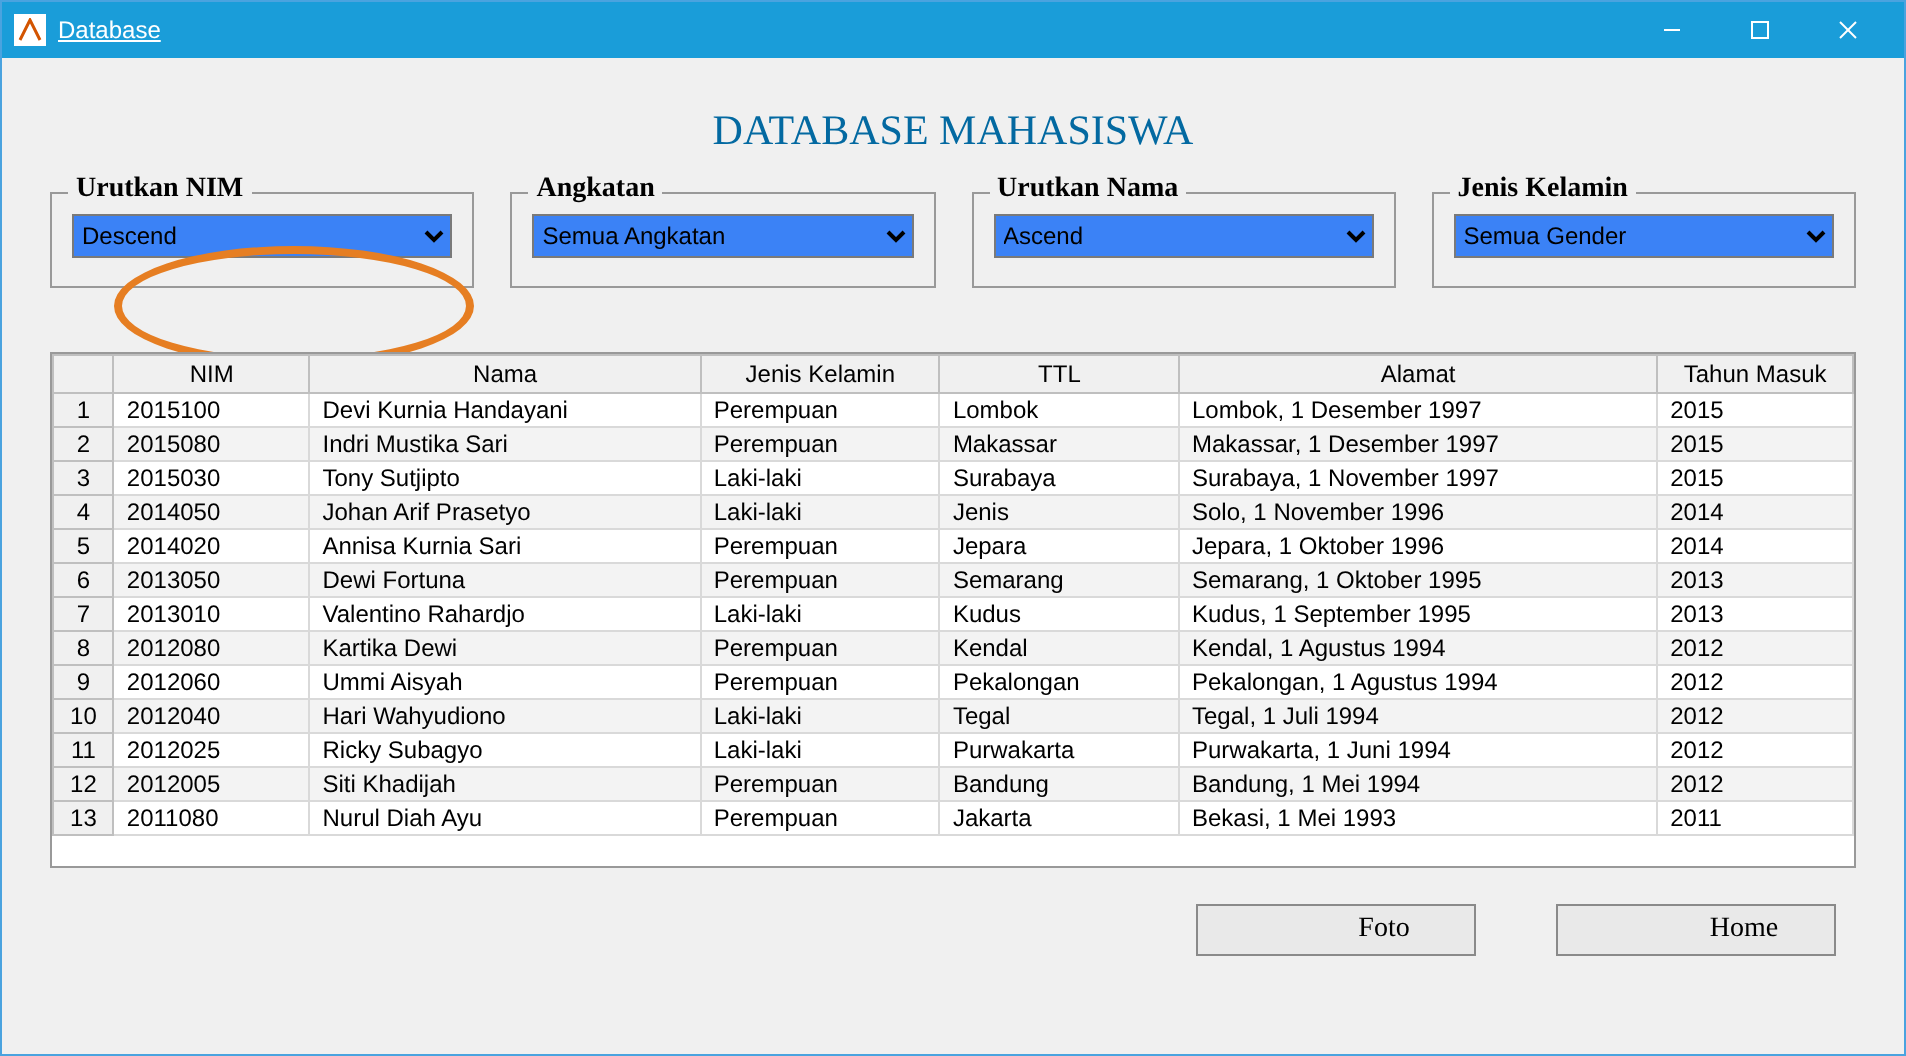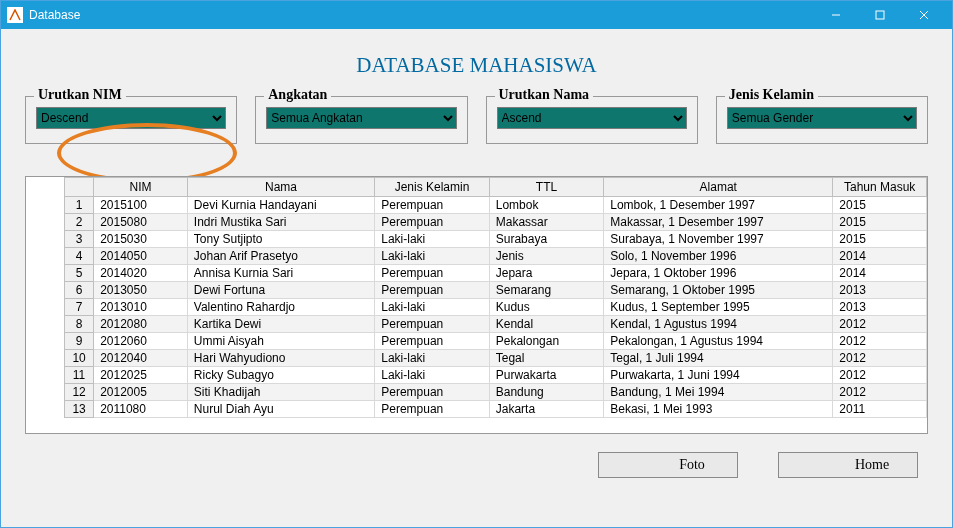--- a/index.html
+++ b/index.html
@@ -20,21 +20,21 @@
     padding: 0 6px;
     font-size: 12px;
   }
   .titlebar .app-icon {
     width: 16px; height: 16px;
     background: #fff;
     margin-right: 6px;
     display: flex; align-items: center; justify-content: center;
     font-size: 10px; color: #d35400;
   }
-  .titlebar .title-text { flex: 1; }
+  .titlebar .title-text { flex: 1; text-decoration: underline; }
   .titlebar .win-controls { display: flex; }
   .titlebar .win-btn {
     width: 44px; height: 28px;
     display: flex; align-items: center; justify-content: center;
     color: #fff; font-size: 13px;
   }
 
   .content {
     background: #f0f0f0;
     padding: 14px 24px 18px 24px;
@@ -66,42 +66,41 @@
     background: #f0f0f0;
     padding: 0 4px;
     font-family: "Times New Roman", serif;
     font-weight: bold;
     font-size: 14px;
   }
   .filter-group select {
     width: 100%;
     height: 22px;
     font-size: 12px;
-    background: #0f766e;
+    background: #3b82f6;
     border: 1px solid #7a7a7a;
   }
   .highlight-ring {
     position: absolute;
     border: 4px solid #e67e22;
     border-radius: 50%;
     width: 180px; height: 60px;
     top: 94px; left: 56px;
     pointer-events: none;
   }
   .table-wrap {
     background: #fff;
     border: 1px solid #999;
     height: 258px;
     position: relative;
     overflow: hidden;
   }
   .table-scroll {
     overflow-y: scroll;
     height: 100%;
-    margin-left: 38px;
   }
   table {
     border-collapse: collapse;
     width: 100%;
     font-size: 12px;
   }
   thead th {
     background: #f0f0f0;
     border: 1px solid #bfbfbf;
     font-weight: normal;

